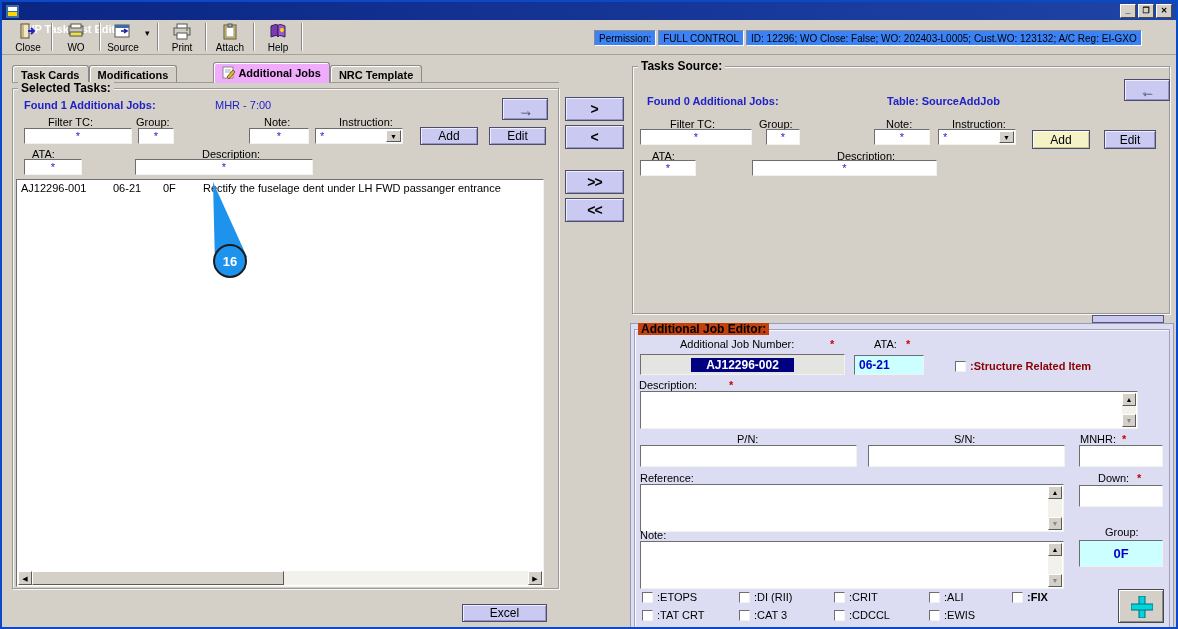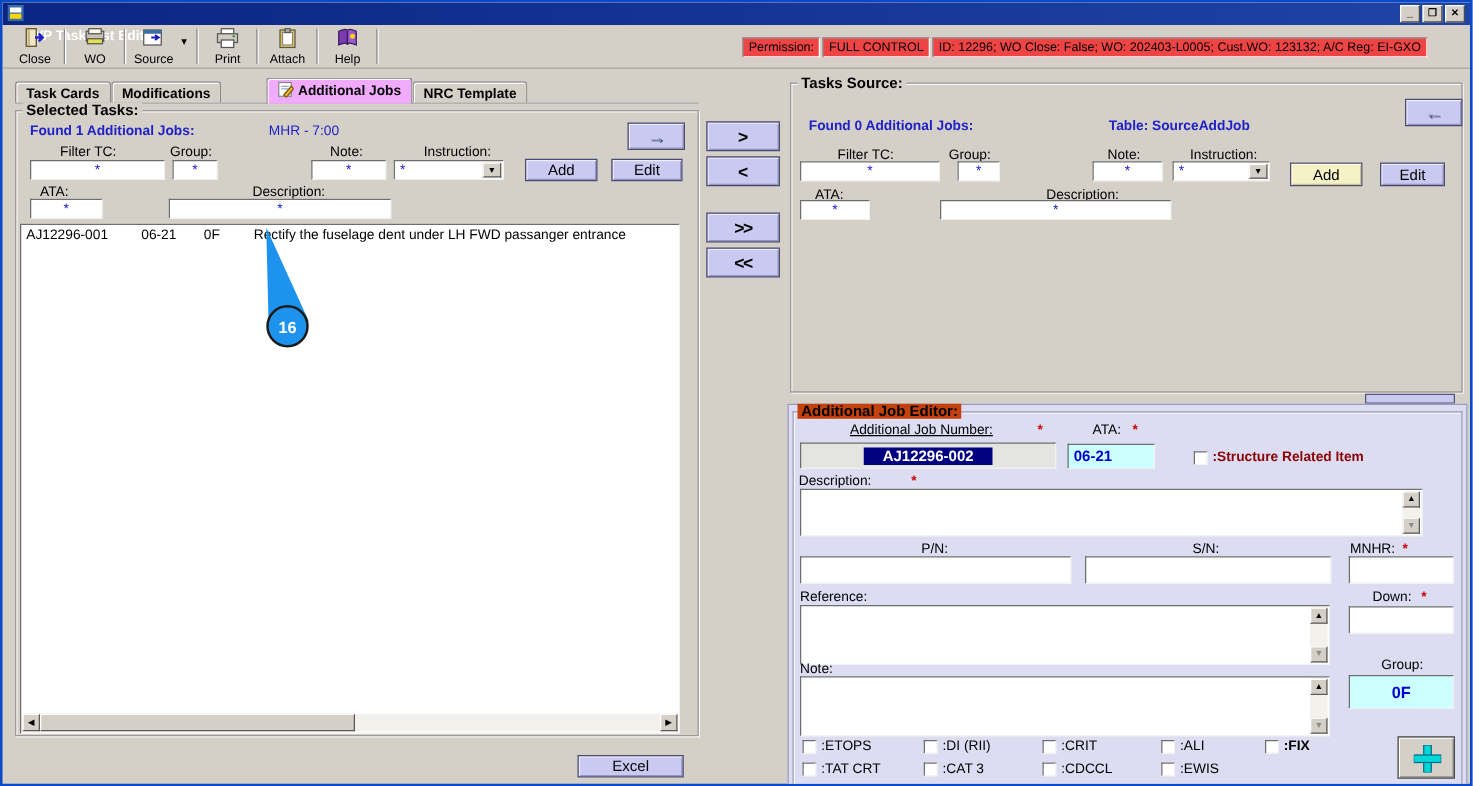--- a/index.html
+++ b/index.html
@@ -19,21 +19,21 @@
          display:flex; align-items:center; justify-content:center;
          font-size:12px; color:#000; cursor:pointer; }
   .btn-yellow { background:#f5f2c6; box-shadow:inset 1px 1px 0 #fffdf0, inset -1px -1px 0 #c9c49a; }
   .groupbox { border:1px solid #9a9a9a;
               box-shadow:inset 1px 1px 0 rgba(255,255,255,.85), 1px 1px 0 rgba(255,255,255,.85); }
   .grouplabel { position:absolute; font-weight:bold; font-size:12px; line-height:12px;
                 background:#d4d0c8; padding:0 3px; white-space:nowrap; }
   .toolbtn { display:flex; flex-direction:column; align-items:center; justify-content:flex-end;
              width:46px; height:31px; font-size:10px; color:#000; cursor:pointer; }
   .toolsep { width:2px; height:28px; border-left:1px solid #8a8a8a; border-right:1px solid #ffffff; }
-  .permbox { background:#ef4444; border:1px solid; border-color:#8a8a8a #fff #fff #8a8a8a;
+  .permbox { background:#3b82f6; border:1px solid; border-color:#8a8a8a #fff #fff #8a8a8a;
              font-size:10px; padding:1px 4px; white-space:nowrap; height:16px; display:flex; align-items:center; }
   .tab { height:18px; background:#d4d0c8; border:1px solid #8a8a8a; border-bottom:none;
          border-top-left-radius:3px; border-top-right-radius:3px;
          box-shadow:inset 1px 1px 0 #fff; display:flex; align-items:center; gap:3px;
          padding:0 8px; font-size:11px; font-weight:bold; cursor:pointer; }
   .tab.active { height:21px; position:relative; z-index:3; background:#f0abfc;margin-left:36px; }
   .listbox { background:#fff; border:1px solid; border-color:#6e6e6e #f2f2ee #f2f2ee #6e6e6e; overflow:hidden; }
   .sb-btn { background:#d4d0c8; border:1px solid; border-color:#fff #5a5a5a #5a5a5a #fff;
             display:flex; align-items:center; justify-content:center;
             font-size:7px; line-height:7px; color:#000; cursor:pointer; }
@@ -256,21 +256,21 @@
   <div class="abs sunken fieldstar" style="left:638px;top:158px;width:56px;height:16px;">*</div>
   <div class="abs sunken fieldstar" style="left:750px;top:158px;width:185px;height:16px;">*</div>
 
 
   <div class="abs" style="left:1090px;top:313px;width:72px;height:8px;background:#c9c9f1;border:1px solid #55557a;"></div>
 
   <div class="abs" style="left:628px;top:321px;width:544px;height:308px;background:#dcdcf2;border:1px solid #9a9ab8;"></div>
   <div class="abs" style="left:632px;top:327px;width:536px;height:302px;border:1px solid #a0a0b8;border-bottom:none;box-shadow:inset 1px 1px 0 rgba(255,255,255,.85);"></div>
   <span class="grouplabel" style="left:636px;top:321px;background:#c2410c;">Additional Job Editor:</span>
 
-  <span class="abs lbl" style="left:678px;top:336px;text-decoration:underline;">Additional Job Number:</span>
+  <span class="abs lbl" style="left:678px;top:336px;">Additional Job Number:</span>
   <span class="abs lbl red" style="left:828px;top:336px;">*</span>
   <span class="abs lbl" style="left:872px;top:336px;">ATA:</span>
   <span class="abs lbl red" style="left:904px;top:336px;">*</span>
 
   <div class="abs sunken" style="left:638px;top:352px;width:205px;height:21px;background:#e4e4e0;display:flex;align-items:center;justify-content:center;">
     <span style="background:#000080;color:#fff;font-weight:bold;font-size:12px;padding:0 15px;">AJ12296-002</span>
   </div>
   <div class="abs cyanfield" style="left:852px;top:353px;width:70px;height:20px;font-size:12px;padding:2px 0 0 4px;">06-21</div>
 
   <div class="abs chk" style="left:953px;top:358px;">

